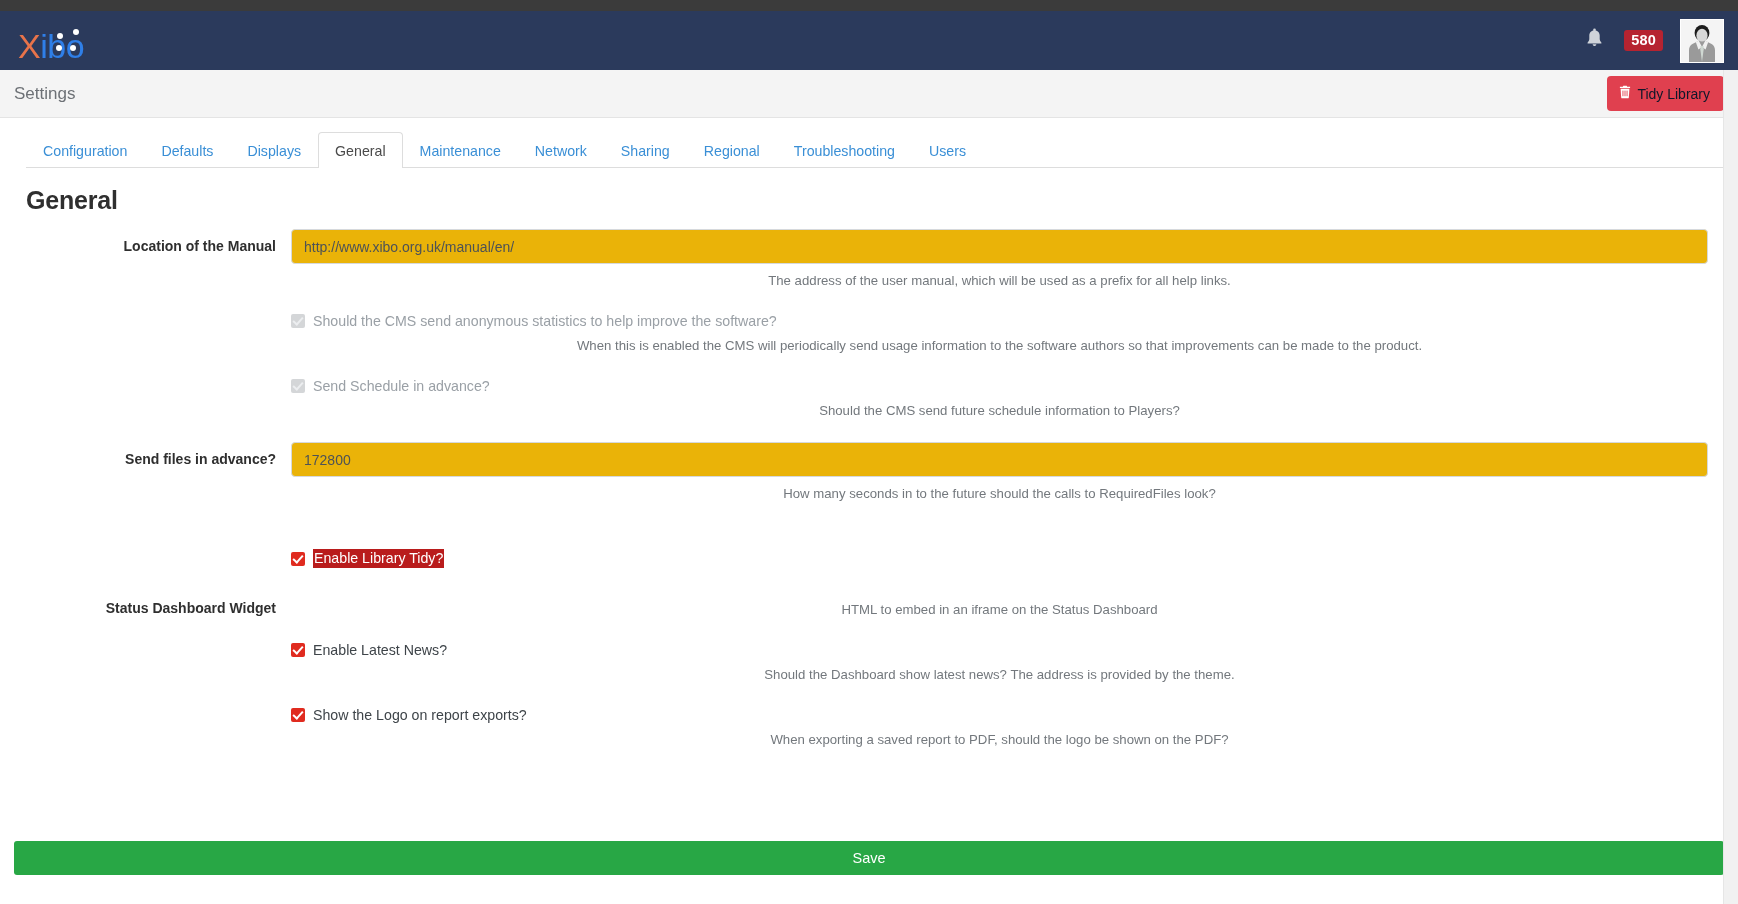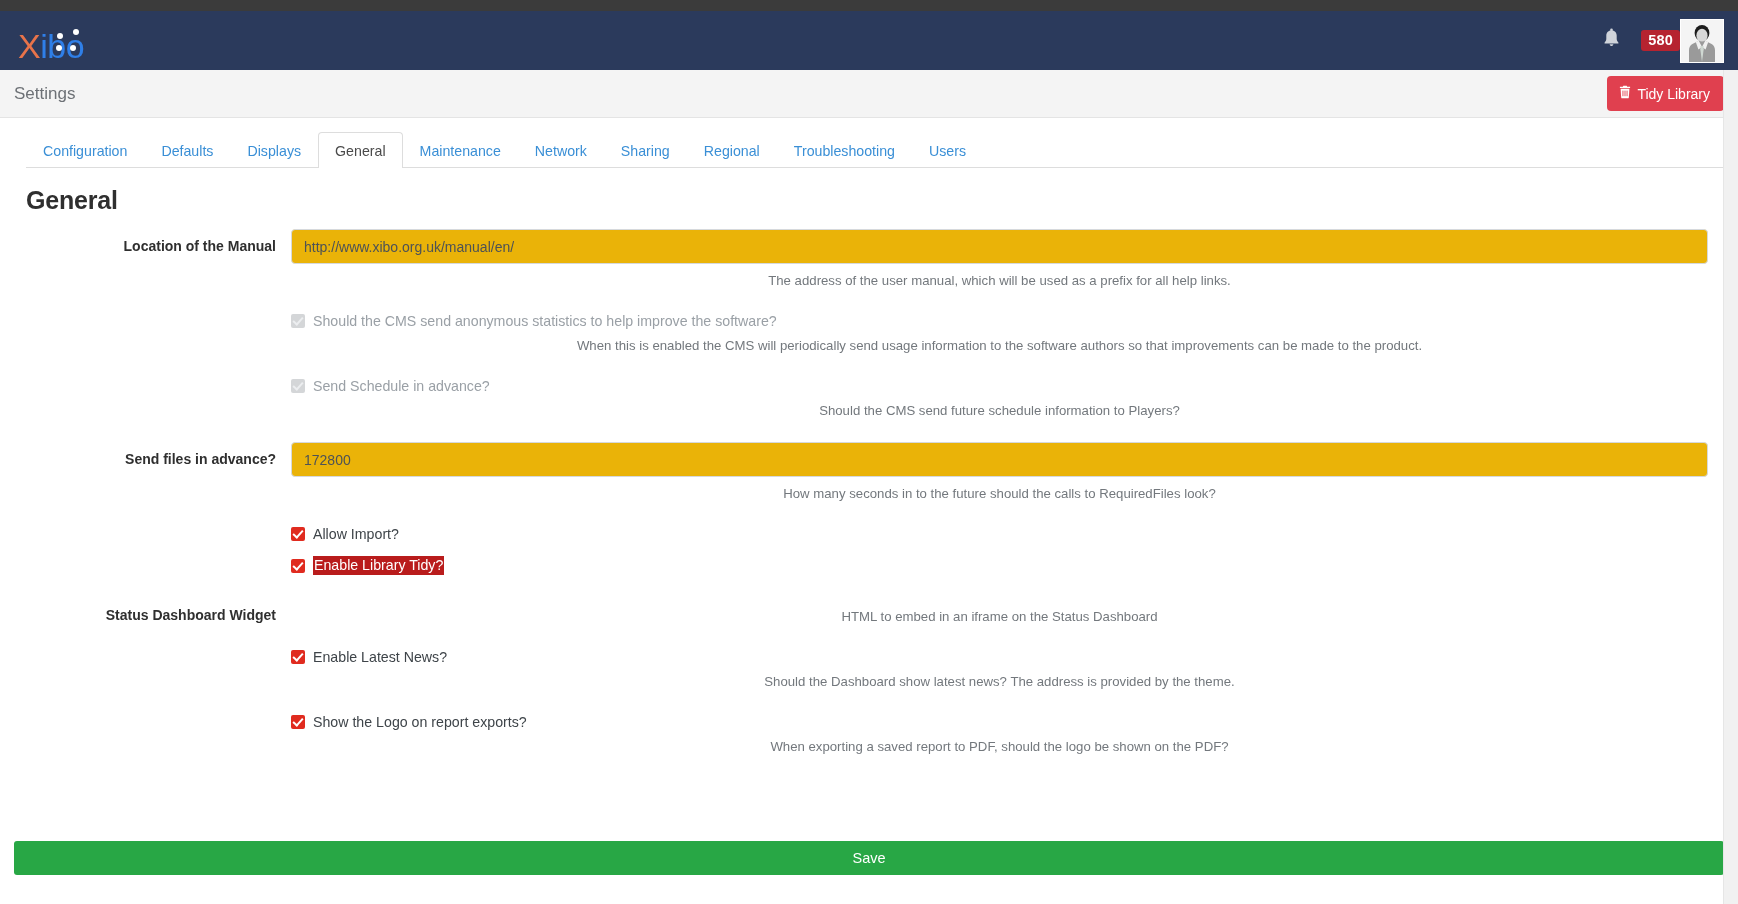--- a/index.html
+++ b/index.html
@@ -59,20 +59,21 @@
 
   .nav-right {
     display: flex;
     align-items: center;
     gap: 0px;
   }
   .bell-wrap {
     display: flex;
     align-items: center;
     gap: 20px;
+    margin-right: 17px;
   }
   .bell-icon { display: block; }
   .badge {
     background: #b62330;
     color: #ffffff;
     font-size: 14.5px;
     font-weight: 700;
     padding: 3px 7px 4px 7px;
     border-radius: 3px;
     line-height: 1;
@@ -96,21 +97,21 @@
     justify-content: space-between;
     padding: 0 14px 0 14px;
   }
   .page-title {
     font-size: 17px;
     color: #6d7176;
     font-weight: 400;
   }
   .btn-tidy {
     background: #e0404f;
-    color: #ffffff;
+    color: #0f172a;
     border: none;
     border-radius: 4px;
     font-size: 14px;
     padding: 9px 14px 9px 12px;
     display: inline-flex;
     align-items: center;
     gap: 6px;
     cursor: pointer;
     font-family: inherit;
   }
@@ -395,26 +396,20 @@
       <div class="form-field">
         <input class="text-input" type="text" value="172800" style="">
         <div class="help-text">How many seconds in to the future should the calls to RequiredFiles look?</div>
       </div>
     </div>
 
     <div class="spacer-20"></div>
 
     <div class="form-row">
       <div class="form-label"></div>
-      <div class="form-field">
-        <div class="check-row">
-          <span class="cb on"></span>
-          <span class="cb-label">Allow Import?</span>
-        </div>
-      </div>
     </div>
 
     <div class="spacer-12"></div>
 
     <div class="form-row">
       <div class="form-label"></div>
       <div class="form-field">
         <div class="check-row">
           <span class="cb on"></span>
           <span class="cb-label selected">Enable Library Tidy?</span>

